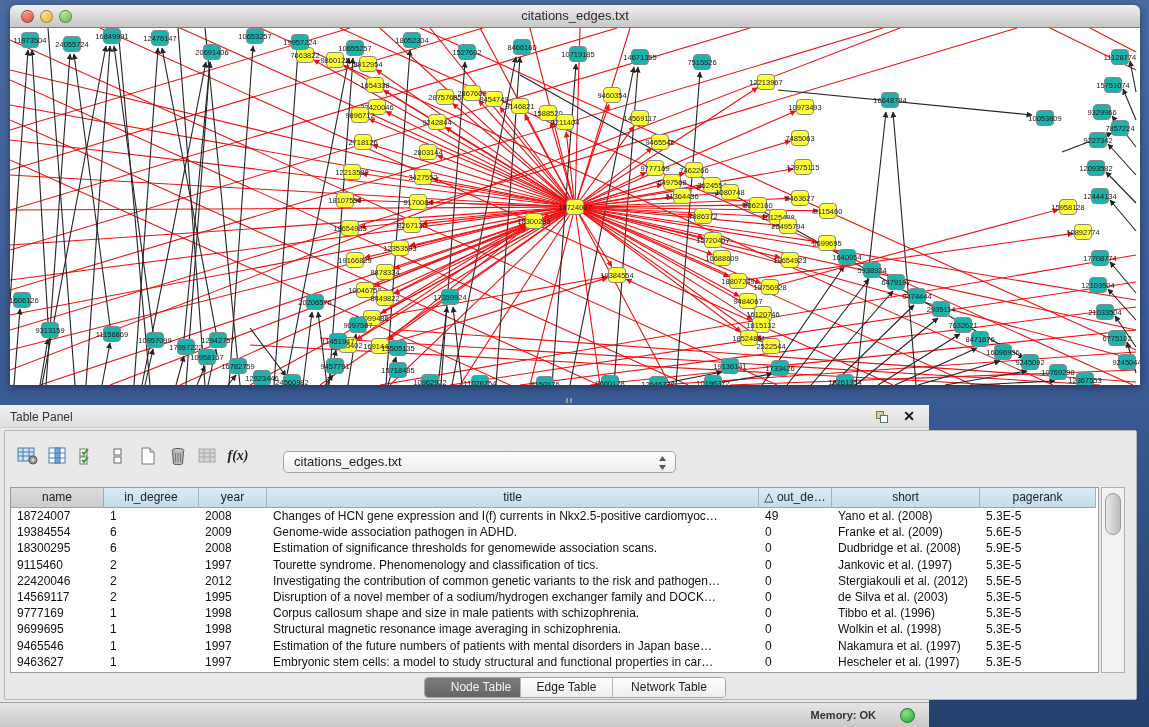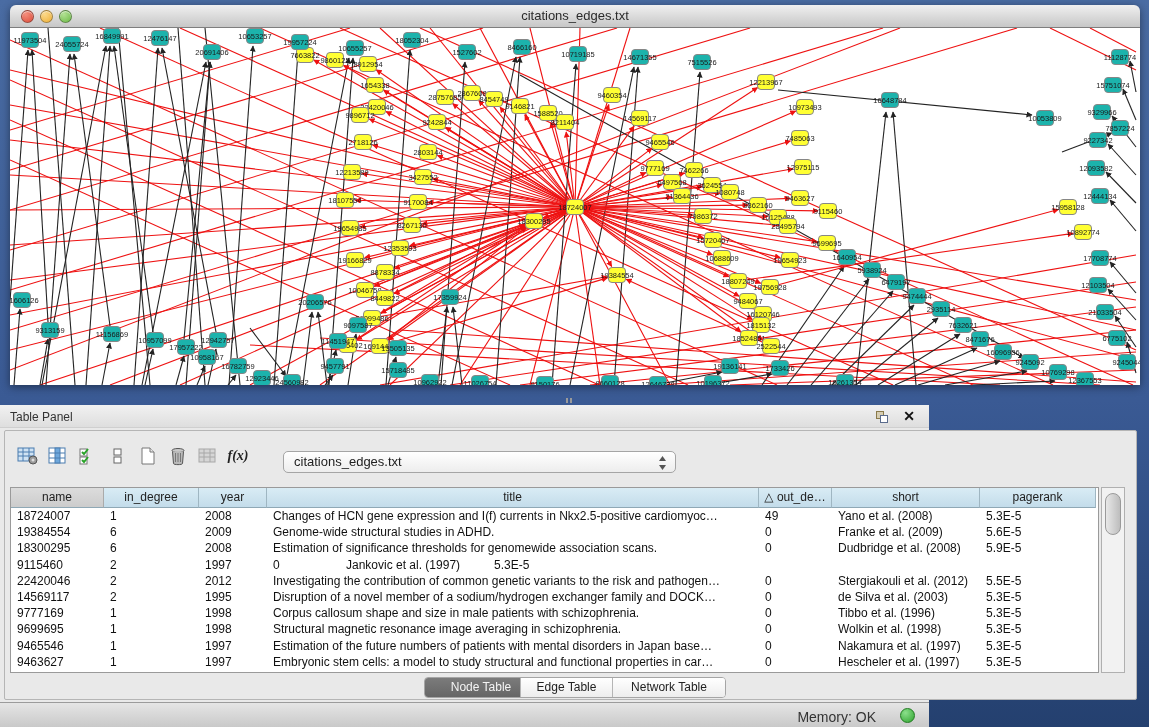--- a/index.html
+++ b/index.html
@@ -62,21 +62,21 @@
   .tabs { position:absolute; left:419px; top:246px; height:21px; display:flex; border:1px solid #a5a5a5;
     border-radius:4px; overflow:hidden; background:#fff; }
   .tab { height:100%; font-size:12px; line-height:19px; text-align:center; color:#222; cursor:pointer;
     background:linear-gradient(#ffffff,#ededed); border-right:1px solid #b5b5b5; }
   .tab:last-child { border-right:none; }
   .tab.active { background:linear-gradient(#7b7b7b,#666666); color:#f4f4f4;padding-left:17px; }
   .t0{width:96px;} .t1{width:92px;} .t2{width:112px;}
 
   .statusbar { position:absolute; left:0; bottom:0; width:100%; height:25px;
     background:linear-gradient(#e5e5e5,#c9c9c9); border-top:1px solid #9b9b9b; }
-  .memory { position:absolute; right:53px; top:6px; font-size:14px; color:#333; }
+  .memory { position:absolute; right:53px; top:6px; font-size:11px; color:#333;font-weight:bold; }
   .mem-dot { position:absolute; right:14px; top:5px; width:15px; height:15px; border-radius:50%;
     border:1px solid #1f7a1f; background:radial-gradient(circle at 35% 30%, #8ce08c, #2fa32f); }
 </style>
 </head>
 <body>
 
 <div class="desktop">
 
   <div class="net-window">
     <div class="titlebar">
@@ -649,38 +649,39 @@
               <div class="td c2">2008</div>
               <div class="td c3">Changes of HCN gene expression and I(f) currents in Nkx2.5-positive cardiomyoc…</div>
               <div class="td c4">49</div>
               <div class="td c5">Yano et al. (2008)</div>
               <div class="td c6">5.3E-5</div>
             </div>
             <div class="tr">
               <div class="td c0">19384554</div>
               <div class="td c1">6</div>
               <div class="td c2">2009</div>
-              <div class="td c3">Genome-wide structural studies in ADHD.</div>
+              <div class="td c3">Genome-wide association pathogen in ADHD.</div>
               <div class="td c4">0</div>
               <div class="td c5">Franke et al. (2009)</div>
               <div class="td c6">5.6E-5</div>
             </div>
             <div class="tr">
               <div class="td c0">18300295</div>
               <div class="td c1">6</div>
               <div class="td c2">2008</div>
               <div class="td c3">Estimation of significance thresholds for genomewide association scans.</div>
               <div class="td c4">0</div>
               <div class="td c5">Dudbridge et al. (2008)</div>
               <div class="td c6">5.9E-5</div>
             </div>
             <div class="tr">
               <div class="td c0">9115460</div>
               <div class="td c1">2</div>
               <div class="td c2">1997</div>
+              <div class="td c3">Tourette syndrome. Phenomenology and classification of tics.</div>
               <div class="td c4">0</div>
               <div class="td c5">Jankovic et al. (1997)</div>
               <div class="td c6">5.3E-5</div>
             </div>
             <div class="tr">
               <div class="td c0">22420046</div>
               <div class="td c1">2</div>
               <div class="td c2">2012</div>
               <div class="td c3">Investigating the contribution of common genetic variants to the risk and pathogen…</div>
               <div class="td c4">0</div>

